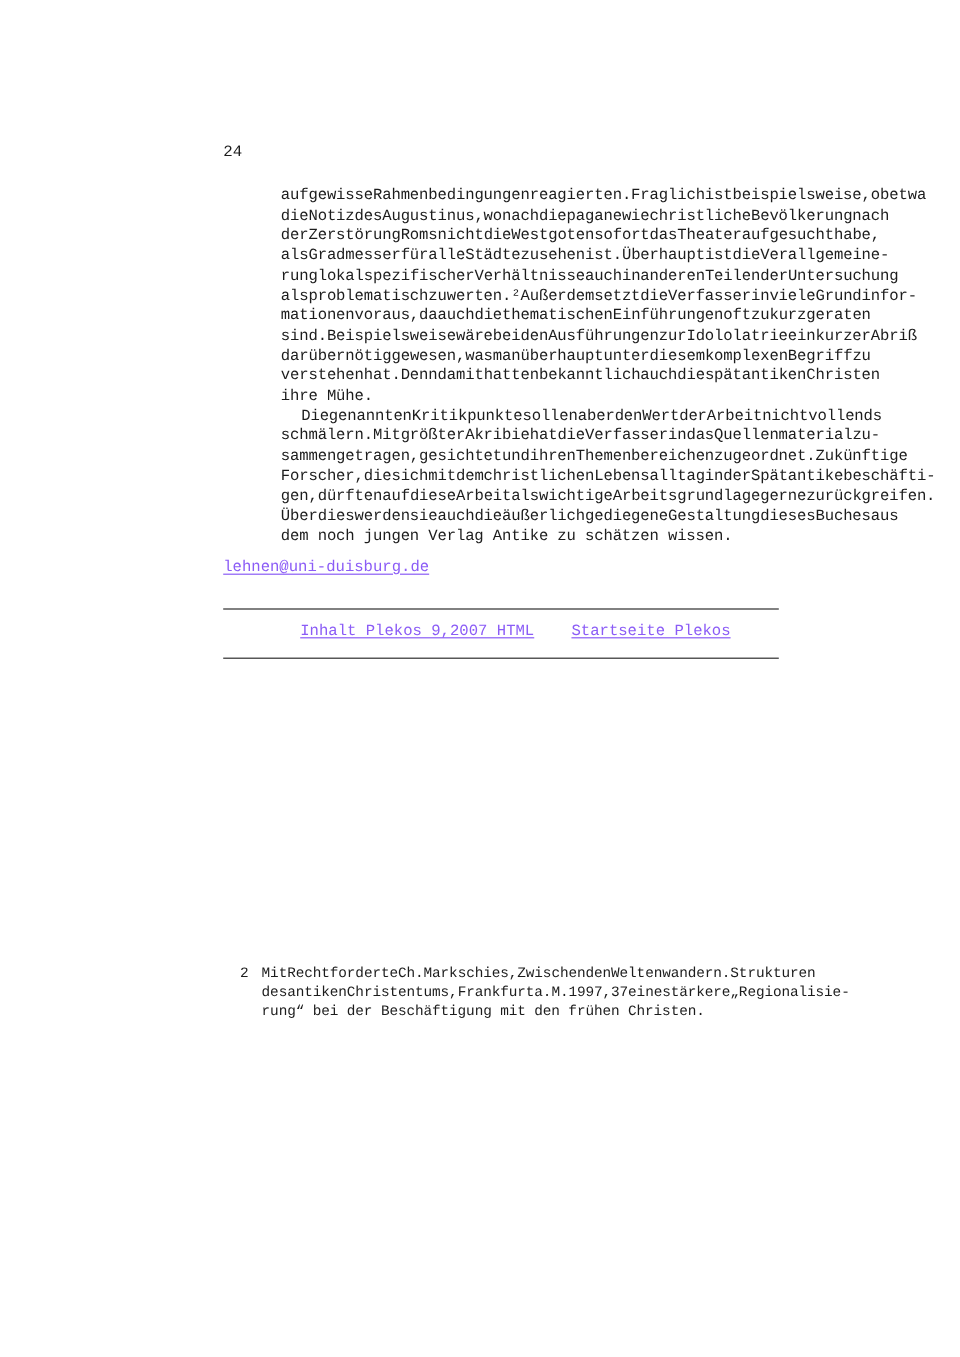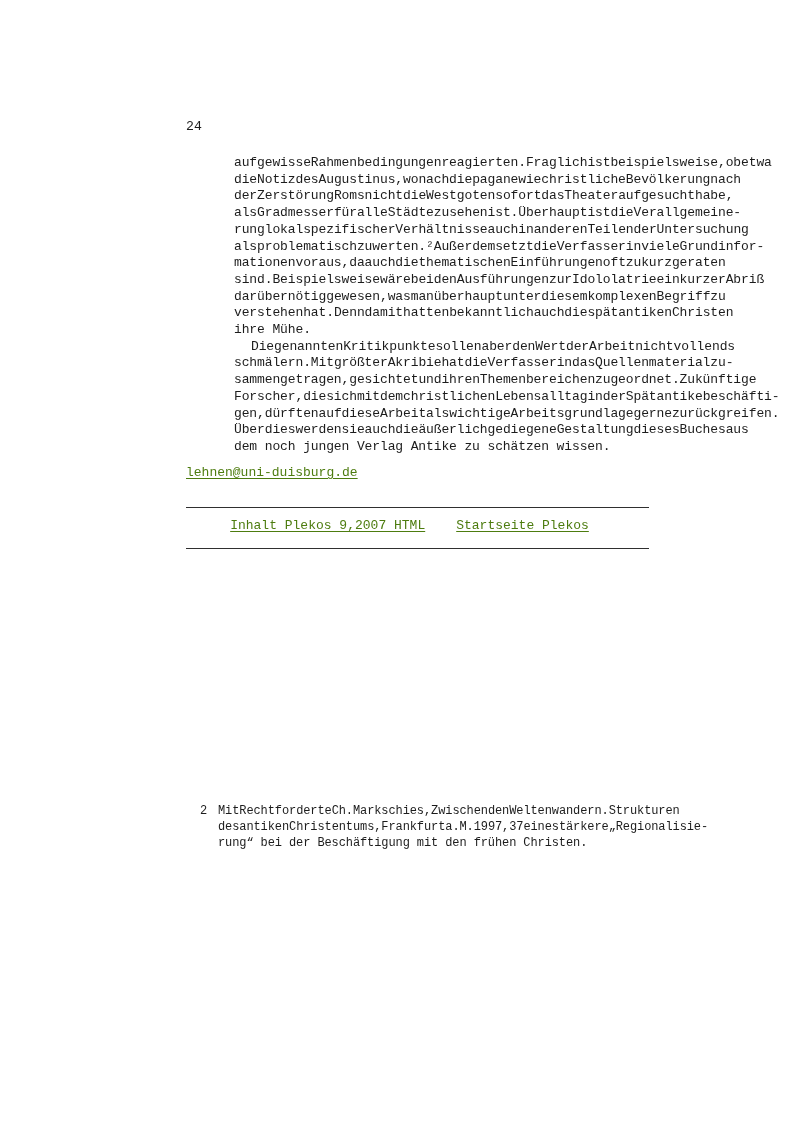--- a/index.html
+++ b/index.html
@@ -17,27 +17,27 @@
   .runtitle{position:absolute;left:0;top:0;width:100%;text-align:center;}
   
   .bodyblock{position:absolute;left:186px;top:155px;width:463px;margin-left:48px;}
   .ln{line-height:16.7px;font-size:13px;letter-spacing:-0.12px;white-space:nowrap;}
   .j{display:flex;justify-content:space-between;white-space:normal;}
   .j span{white-space:nowrap;}
   .indent{padding-left:17px;}
   
   .signature{position:absolute;left:186px;top:465px;width:463px;}
   .sig-line{line-height:16.6px;font-size:13px;}
-  a.doclink{color:#4d7c0f;text-decoration:underline;text-underline-offset:2px;cursor:pointer;}
+  a.doclink{color:#8b5cf6;text-decoration:underline;text-underline-offset:2px;cursor:pointer;}
   
   .rule{position:absolute;left:186px;width:463px;height:1px;background:#2f2f2f;}
   .rule-top{top:507px;}
   .rule-bottom{top:548px;}
   
-  .navrow{position:absolute;left:178px;top:518px;width:463px;display:flex;justify-content:center;gap:31px;font-size:13px;}
+  .navrow{position:absolute;left:198px;top:518px;width:463px;display:flex;justify-content:center;gap:31px;font-size:13px;}
   
   .footnote{position:absolute;left:200px;top:803px;width:449px;}
   .fn-marker{position:absolute;left:0;top:0;font-size:12px;line-height:16.2px;}
   .fn-lines{margin-left:18px;width:431px;}
   .fn-ln{line-height:16.2px;font-size:12px;letter-spacing:-0.1px;white-space:nowrap;}
   .fn-ln.j{white-space:normal;}
 </style>
 </head>
 <body>
 

